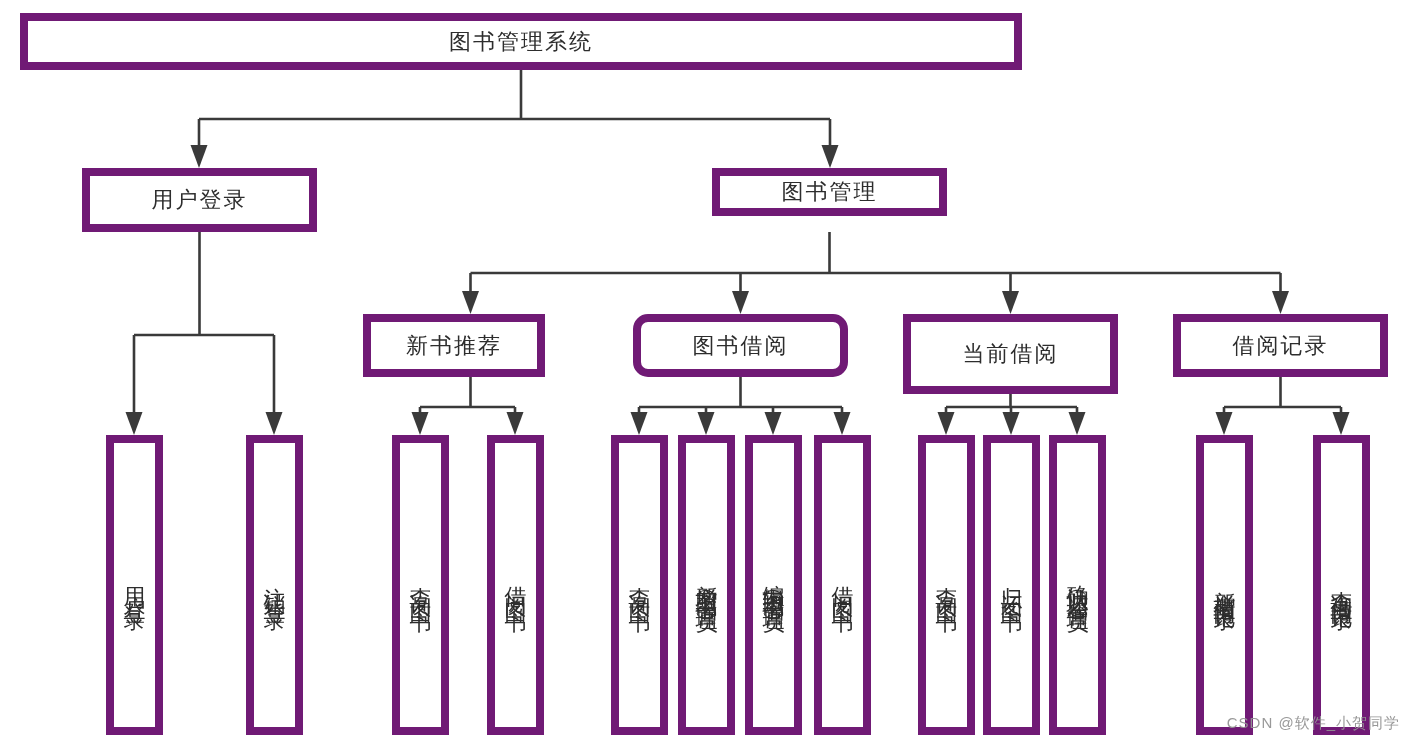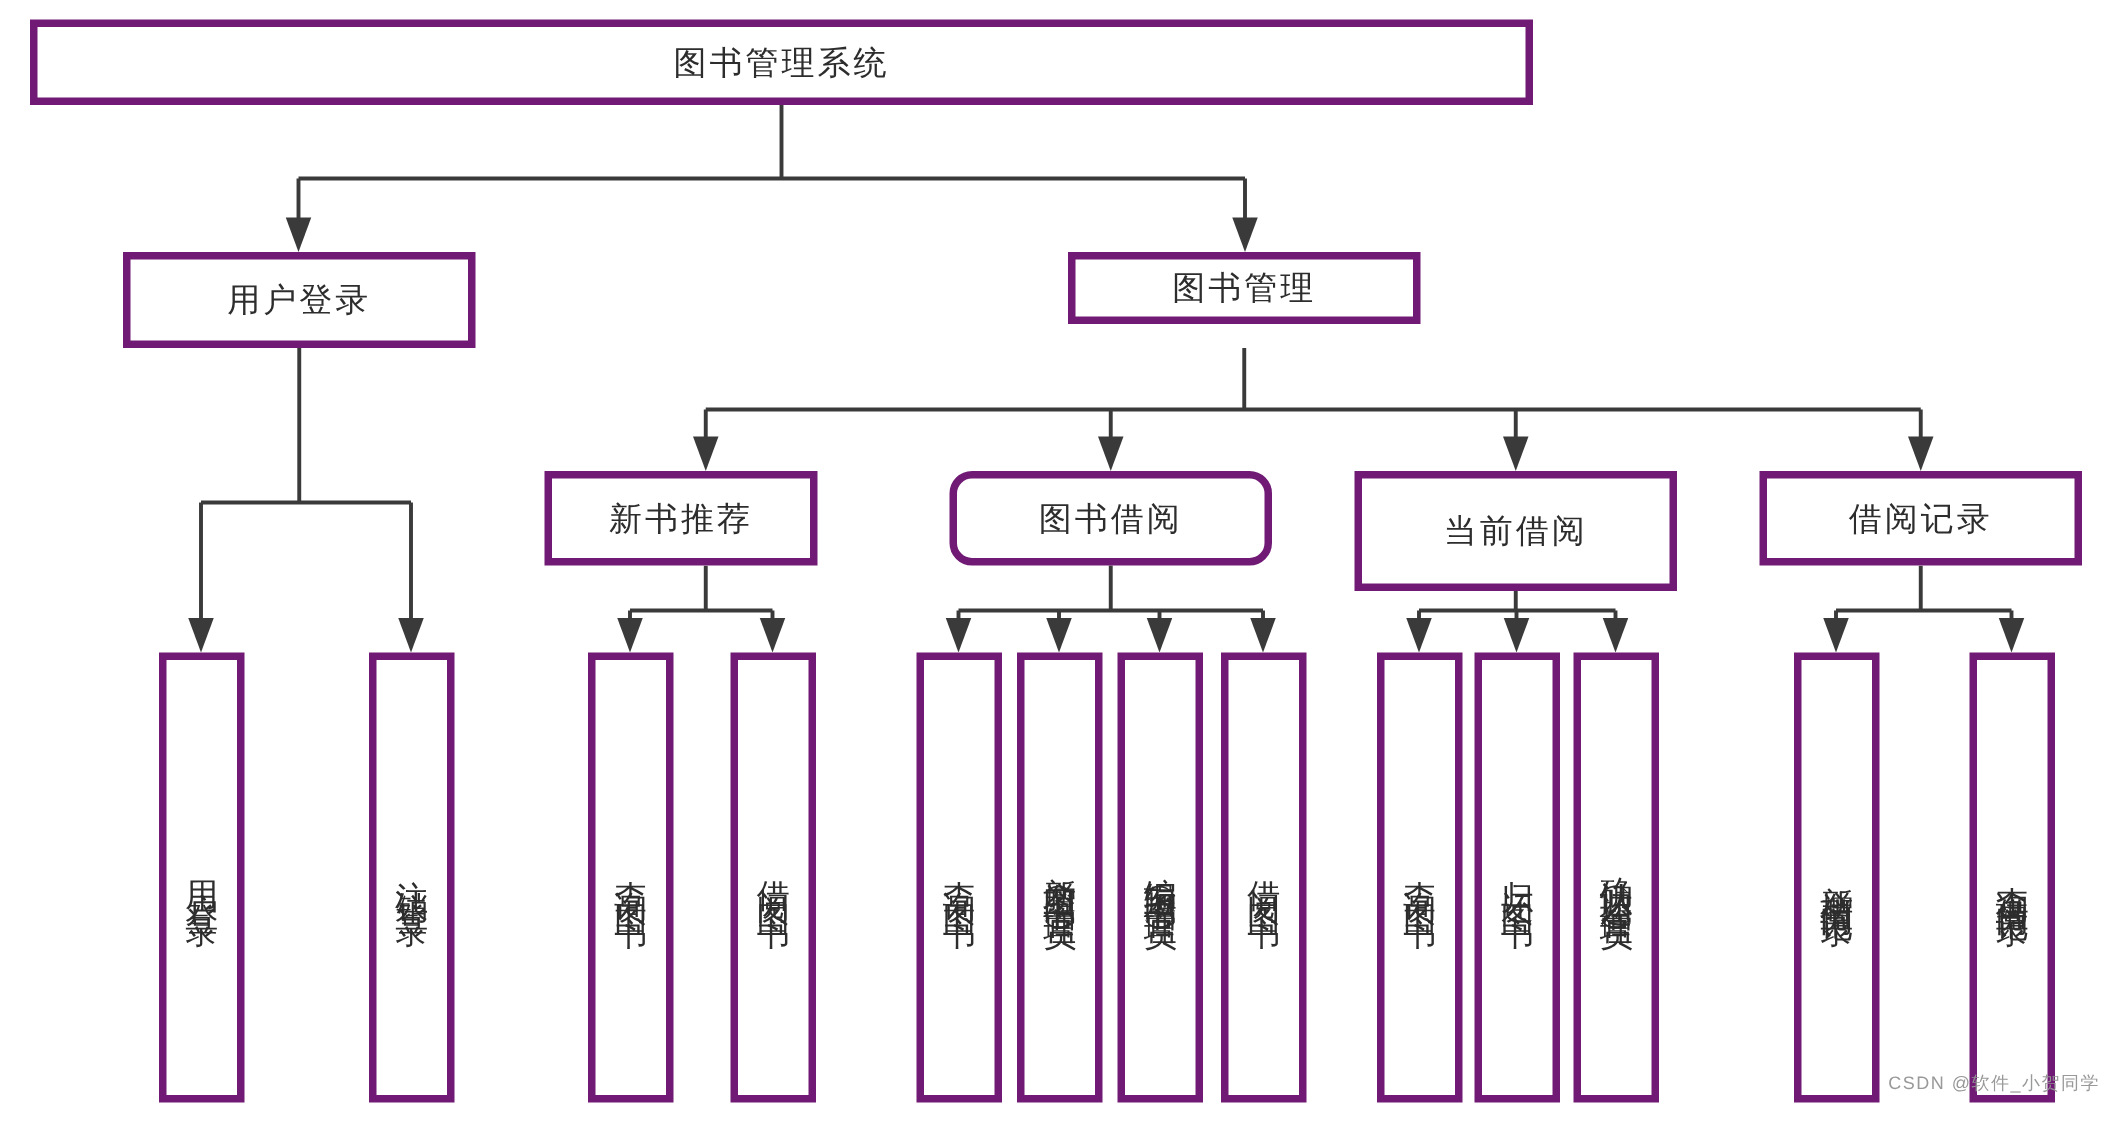--- a/index.html
+++ b/index.html
@@ -6,21 +6,21 @@
   #stage{
     position:relative;
     width:1405px;height:747px;
     background:#ffffff;
     font-family:"Liberation Sans", sans-serif;
     overflow:hidden;
   }
   .box{
     position:absolute;
     box-sizing:border-box;
-    border:5px solid #701a75;
+    border:8px solid #701a75;
     background:#ffffff;
     display:flex;
     align-items:center;
     justify-content:center;
     color:#2d2d2d;
     font-size:22px;
     letter-spacing:2px;
     white-space:nowrap;
     z-index:2;
   }
@@ -58,21 +58,21 @@
   
   #connectors{position:absolute;left:0;top:0;z-index:1;}
   #connectors path{stroke:#3a3a3a;stroke-width:2.6;fill:none;}
   #connectors polygon{fill:#3a3a3a;stroke:none;}
   
   #watermark{
     position:absolute;
     left:1150px;top:714px;
     width:250px;
     text-align:right;
-    font-size:12px;
+    font-size:15px;
     color:rgba(148,148,148,0.95);
     letter-spacing:1px;
     z-index:3;
   }
 </style>
 </head>
 <body>
 
 <div id="stage">
 

